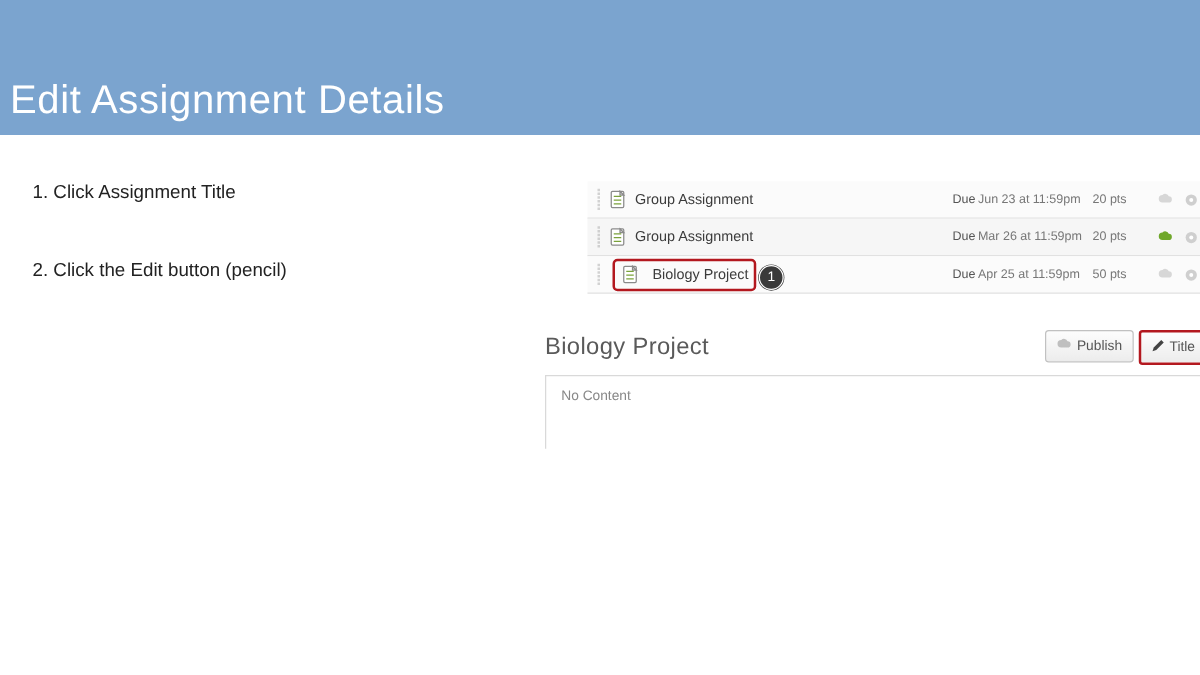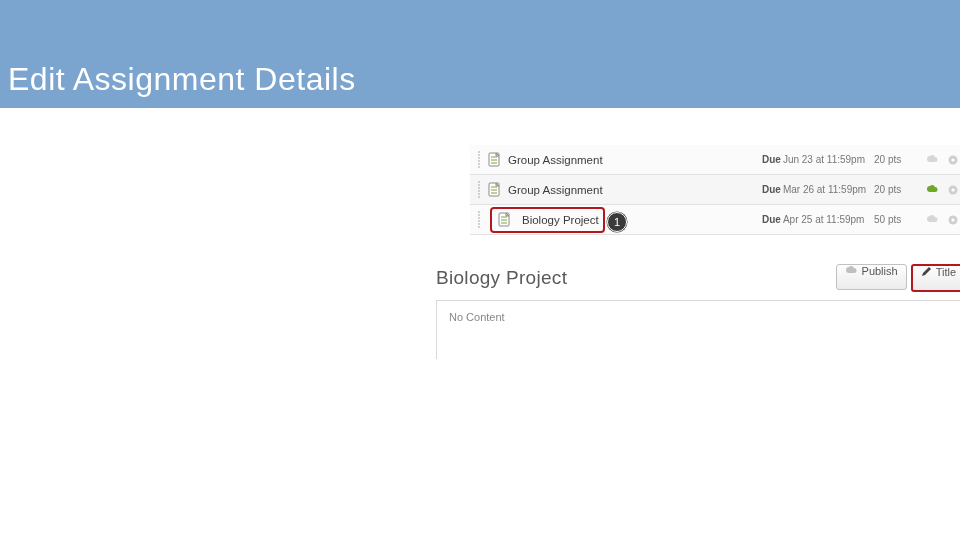--- a/index.html
+++ b/index.html
@@ -12,43 +12,47 @@
   .row{display:flex;align-items:center;height:29px;border-bottom:1px solid #e1e1e1;background:#fbfbfb;font-size:11px;color:#555}
   .row:nth-child(2n){background:#f6f6f6}
   .row.highlight .title-wrap{border:2px solid #b3181f;border-radius:4px;padding:0 4px}
   .grip{width:14px;display:flex;flex-direction:column;align-items:center;gap:1px;opacity:.35;margin-left:2px}
   .grip i{width:2px;height:2px;background:#888;display:block}
   .pg{display:flex;align-items:center;justify-content:center;width:18px}
   .pg svg{display:block}
   .title{color:#3b3b3b;font-size:11.5px;margin-left:4px}
   .title.bold{font-weight:400}
   .due{margin-left:auto;width:112px;font-size:10px;color:#777}
-  .due b{color:#555;font-weight:700;margin-right:2px}
+  .due b{color:#555;font-weight:400;margin-right:2px}
   .pts{width:48px;font-size:10px;color:#777}
   .pub{width:22px;display:flex;justify-content:center}
   .gear{width:22px;display:flex;justify-content:center;align-items:center}
   .callout{position:absolute;top:3px;left:115px;width:18px;height:18px;border-radius:50%;background:#3a3a3a;color:#fff;font-size:11px;display:flex;align-items:center;justify-content:center;border:1px solid #fff;box-shadow:0 0 0 .5px #3a3a3a}
   .title-wrap{display:flex;align-items:center;gap:4px;margin-left:4px;height:22px;position:relative}
 
   .detail-panel{position:absolute;left:410px;top:115px;width:530px}
   .detail-head{display:flex;align-items:center;padding:4px 0 8px}
   .detail-title{font-size:19px;color:#5a5a5a;font-weight:400;letter-spacing:.3px}
   .btns{margin-left:auto;display:flex;gap:4px}
-  .btn{border:1px solid #c1c1c1;background:linear-gradient(#fdfdfd,#ececec);border-radius:3px;font-size:11px;color:#555;height:24px;display:flex;align-items:flex-start;padding:0 8px;gap:4px}
+  .btn{border:1px solid #c1c1c1;background:linear-gradient(#fdfdfd,#ececec);border-radius:3px;font-size:11px;color:#555;height:24px;display:flex;align-items:center;padding:0 8px;gap:4px}
   .btn.edit{border:2px solid #b3181f}
   .detail-box{border:1px solid #d9d9d9;border-bottom:none;padding:10px 12px;font-size:11px;color:#888;height:38px}
 </style>
 </head>
 <body>
 
 <div class="banner">
   <h1>Edit Assignment Details</h1>
 </div>
 
 <div class="content">
+  <div class="steps">
+    <p class="step">1.   Click Assignment Title</p>
+    <p class="step">2.   Click the Edit button (pencil)</p>
+  </div>
 
   <div class="list-panel">
 
     <div class="row">
       <span class="grip">
           <i></i>
           <i></i>
           <i></i>
           <i></i>
           <i></i>

